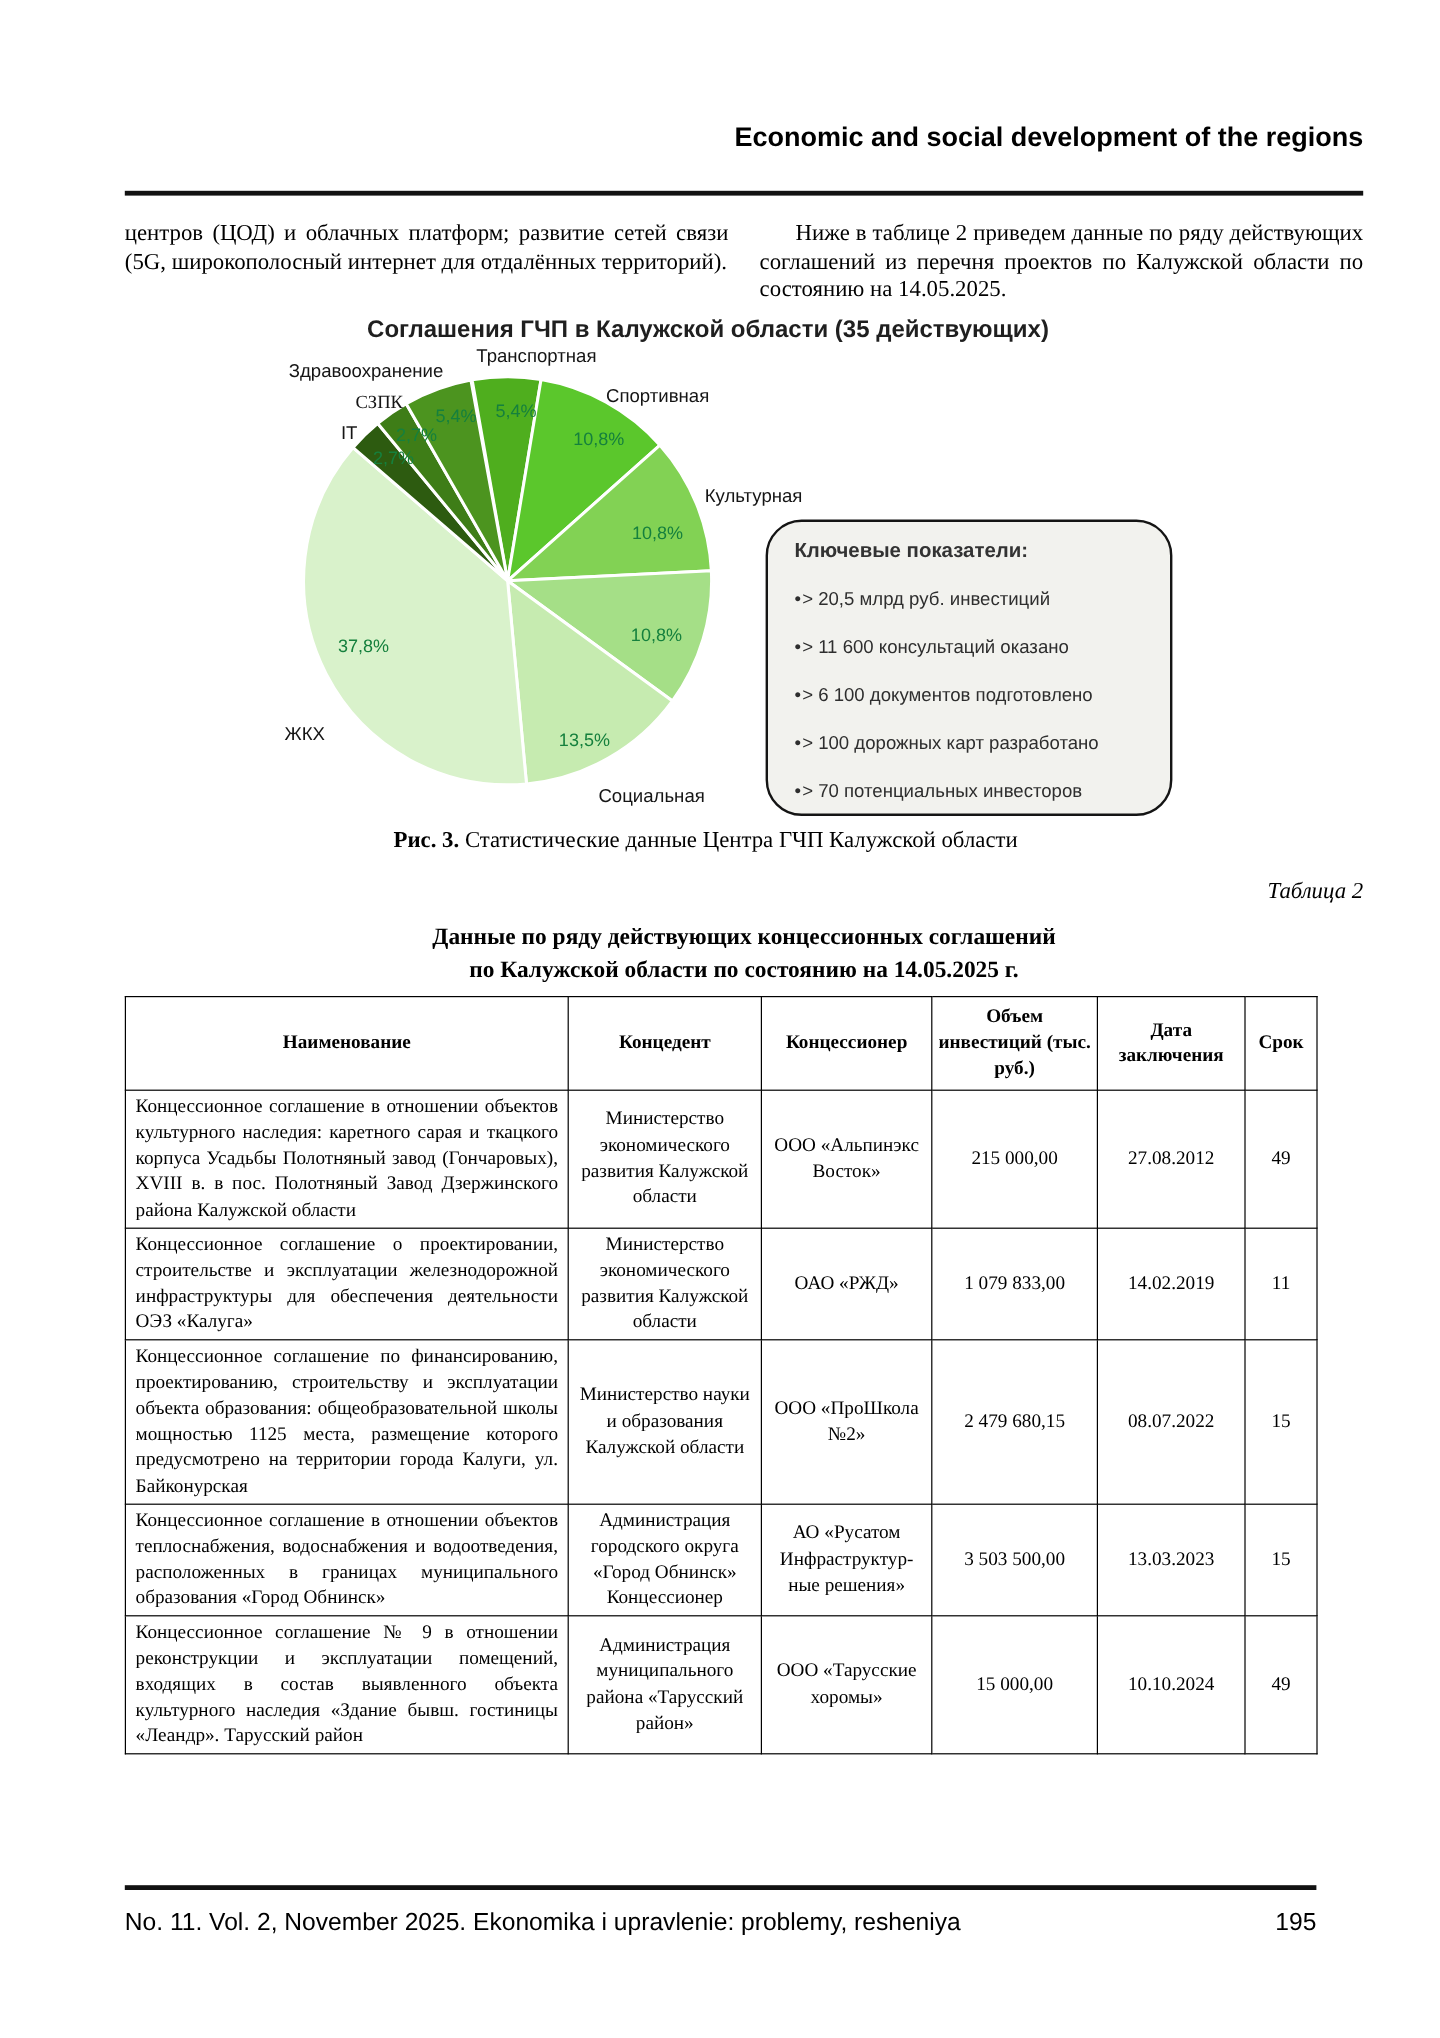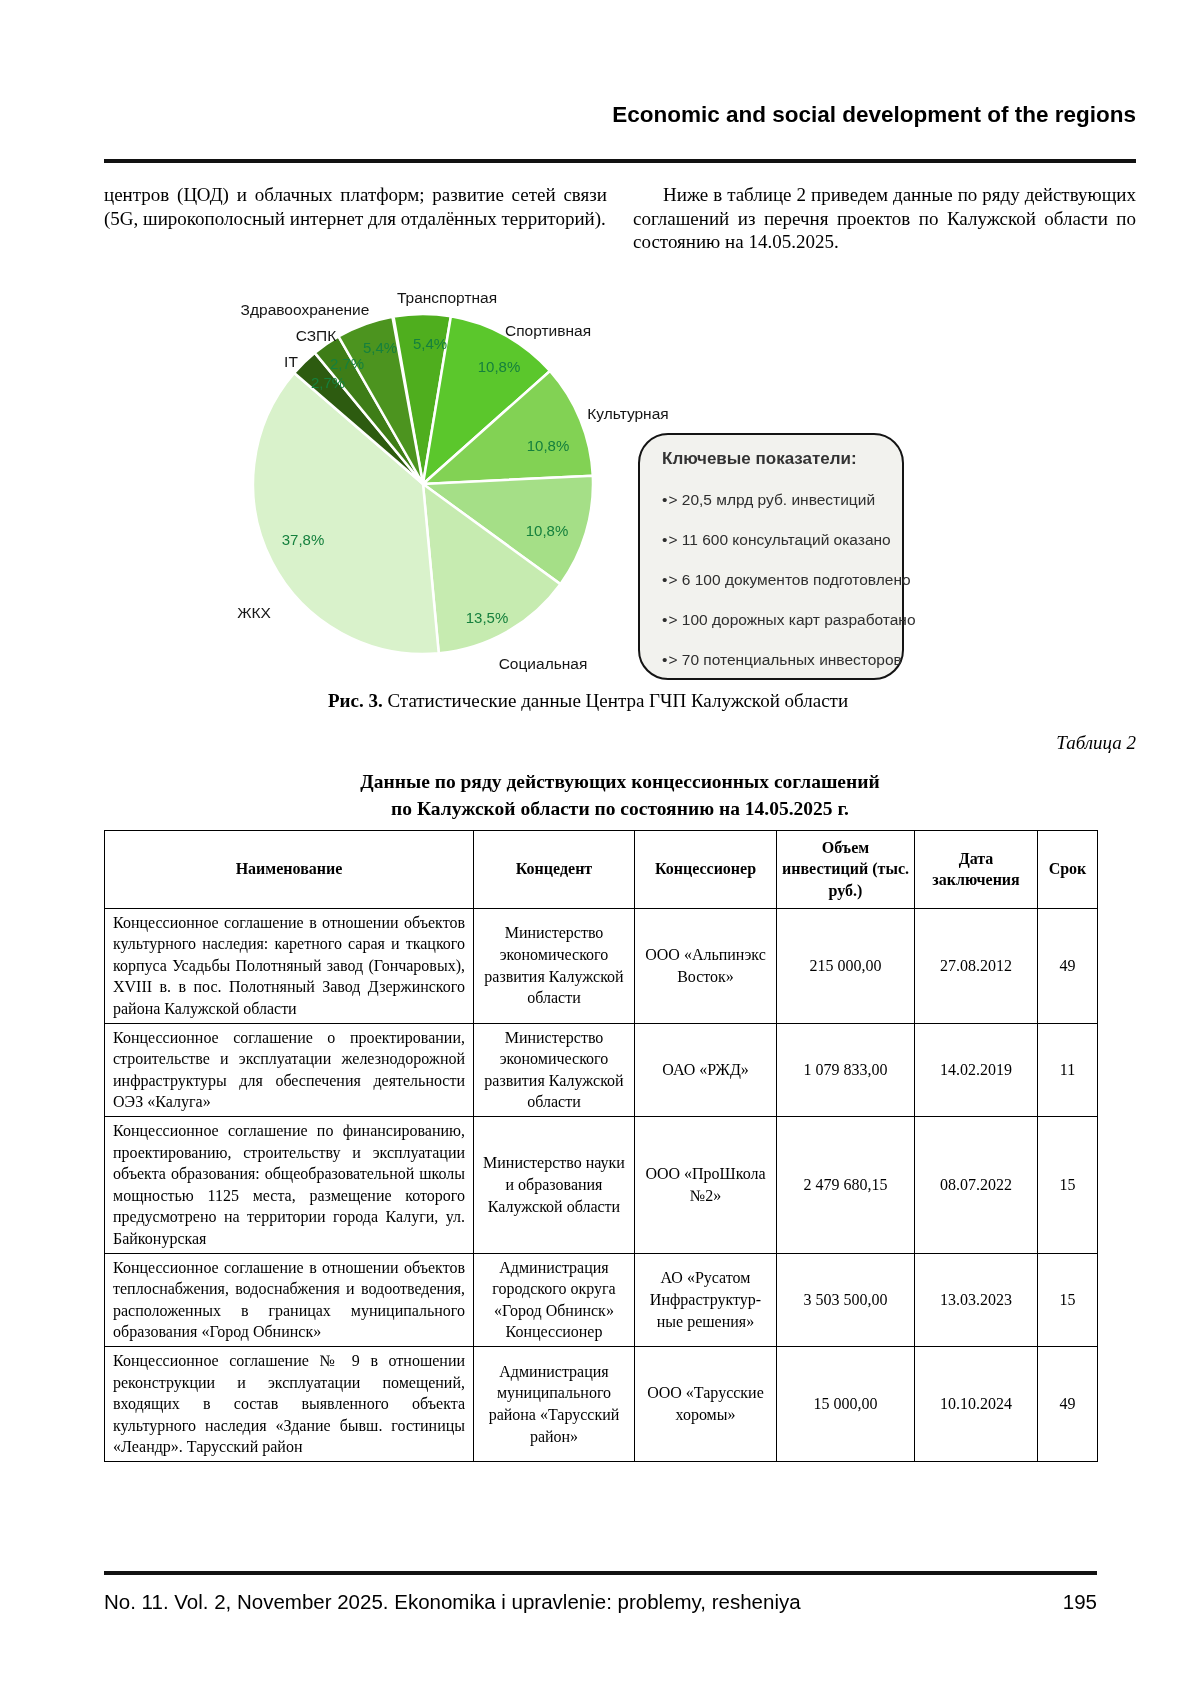--- a/index.html
+++ b/index.html
@@ -25,21 +25,21 @@
   .pie-svg{position:absolute;left:145px;top:56px;}
   .pie-label{
     position:absolute;transform:translate(-50%,-50%);white-space:nowrap;
     font-family:"Liberation Sans",sans-serif;font-size:15.5px;color:#151515;
   }
   .pie-pct{
     position:absolute;transform:translate(-50%,-50%);white-space:nowrap;
     font-family:"Liberation Sans",sans-serif;font-size:15px;color:#15803d;
   }
   .key-box{
-    position:absolute;left:534px;top:179px;width:266px;height:247px;box-sizing:border-box;
+    position:absolute;left:534px;top:179px;width:339px;height:247px;box-sizing:border-box;
     background:#f2f2ee;border:2.5px solid #141414;border-radius:30px;
     padding:14px 14px 0 22px;font-family:"Liberation Sans",sans-serif;color:#2c2c2c;
   }
   .key-box h3{margin:0;font-size:17px;font-weight:700;color:#333;}
   .key-box ul{list-style:none;margin:0;padding:0;}
   .key-box li{margin-top:21px;font-size:15.5px;line-height:19px;white-space:nowrap;color:#2e2e2e;}
   .key-box li .bullet{margin-right:1px;}
 
   .fig-caption{margin:0 64px 0 0;text-align:center;font-size:19px;line-height:25px;}
   .fig-caption .cap-label{font-weight:700;}
@@ -70,40 +70,41 @@
 
   <h1 class="journal-header">Economic and social development of the regions</h1>
   <div class="header-rule"></div>
 
   <div class="intro">
     <p>центров (ЦОД) и облачных платформ; развитие сетей связи (5G, широкополосный интернет для отдалённых территорий).</p>
     <p class="indent">Ниже в таблице 2 приведем данные по ряду действующих соглашений из перечня проектов по Калужской области по состоянию на 14.05.2025.</p>
   </div>
 
   <div class="figure">
+    <div class="fig-title">Соглашения ГЧП в Калужской области (35 действующих)</div>
 
     <svg class="pie-svg" width="348" height="348" viewBox="0 0 348 348" aria-hidden="true">
         <path d="M 174 174 L 144.48 6.58 A 170 170 0 0 1 201.88 6.30 Z" fill="#4fae1e" stroke="#ffffff" stroke-width="2.5" stroke-linejoin="round"></path>
         <path d="M 174 174 L 201.88 6.30 A 170 170 0 0 1 300.97 60.96 Z" fill="#5bc72c" stroke="#ffffff" stroke-width="2.5" stroke-linejoin="round"></path>
         <path d="M 174 174 L 300.97 60.96 A 170 170 0 0 1 343.80 165.70 Z" fill="#82d254" stroke="#ffffff" stroke-width="2.5" stroke-linejoin="round"></path>
         <path d="M 174 174 L 343.80 165.70 A 170 170 0 0 1 311.39 274.12 Z" fill="#a5df87" stroke="#ffffff" stroke-width="2.5" stroke-linejoin="round"></path>
         <path d="M 174 174 L 311.39 274.12 A 170 170 0 0 1 189.76 343.27 Z" fill="#c6ebb0" stroke="#ffffff" stroke-width="2.5" stroke-linejoin="round"></path>
         <path d="M 174 174 L 189.76 343.27 A 170 170 0 0 1 45.23 63.01 Z" fill="#d9f2cb" stroke="#ffffff" stroke-width="2.5" stroke-linejoin="round"></path>
         <path d="M 174 174 L 45.23 63.01 A 170 170 0 0 1 65.82 42.86 Z" fill="#2d5b10" stroke="#ffffff" stroke-width="2.5" stroke-linejoin="round"></path>
         <path d="M 174 174 L 65.82 42.86 A 170 170 0 0 1 89.51 26.48 Z" fill="#3e7d17" stroke="#ffffff" stroke-width="2.5" stroke-linejoin="round"></path>
         <path d="M 174 174 L 89.51 26.48 A 170 170 0 0 1 143.43 6.77 Z" fill="#4c941f" stroke="#ffffff" stroke-width="2.5" stroke-linejoin="round"></path>
       </svg>
 
     <span class="pie-label" style="left:343px;top:44px;">Транспортная</span>
     <span class="pie-label" style="left:444px;top:77px;">Спортивная</span>
     <span class="pie-label" style="left:524px;top:160px;">Культурная</span>
     <span class="pie-label" style="left:427px;top:410px;margin-left:12px;">Социальная</span>
     <span class="pie-label" style="left:150px;top:359px;">ЖКХ</span>
     <span class="pie-label" style="left:187px;top:108px;">IT</span>
-    <span class="pie-label" style="left:212px;top:82px;">СЗПК</span>
+    <span class="pie-label" style="left:212px;top:82px;font-family:Liberation Serif, serif;">СЗПК</span>
     <span class="pie-label" style="left:201px;top:56px;">Здравоохранение</span>
 
     <span class="pie-pct" style="left:326px;top:89px;">5,4%</span>
     <span class="pie-pct" style="left:395px;top:112px;">10,8%</span>
     <span class="pie-pct" style="left:444px;top:191px;">10,8%</span>
     <span class="pie-pct" style="left:443px;top:276px;">10,8%</span>
     <span class="pie-pct" style="left:383px;top:363px;">13,5%</span>
     <span class="pie-pct" style="left:199px;top:285px;">37,8%</span>
     <span class="pie-pct" style="left:224px;top:128px;">2,7%</span>
     <span class="pie-pct" style="left:243px;top:109px;">2,7%</span>

